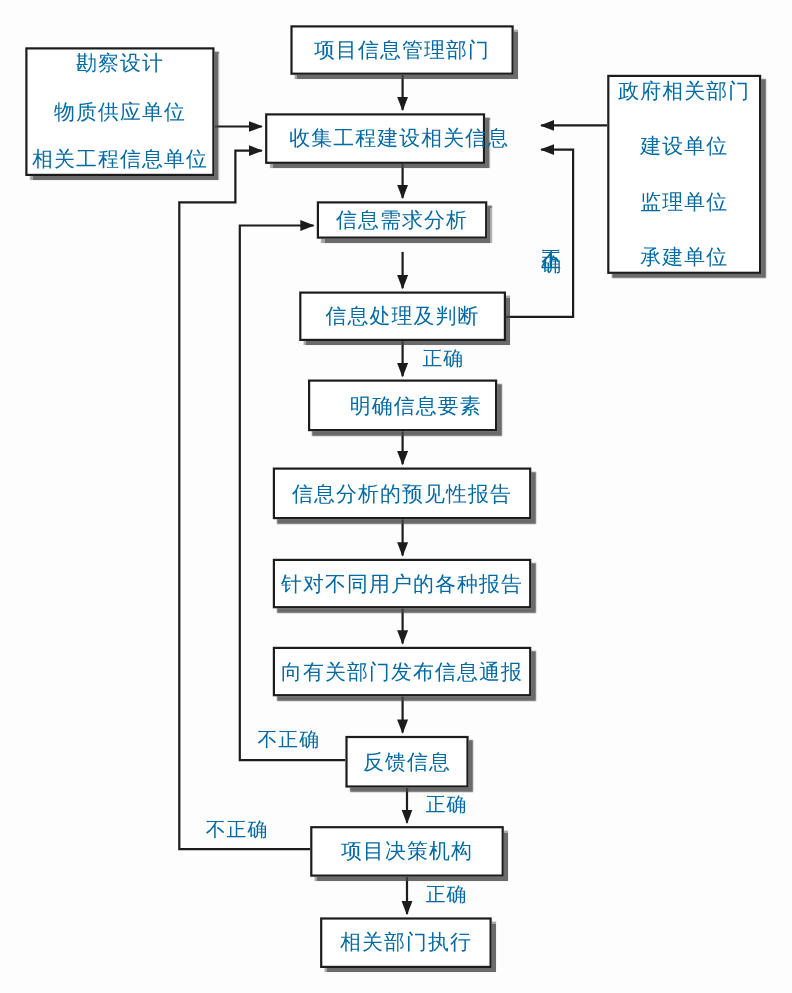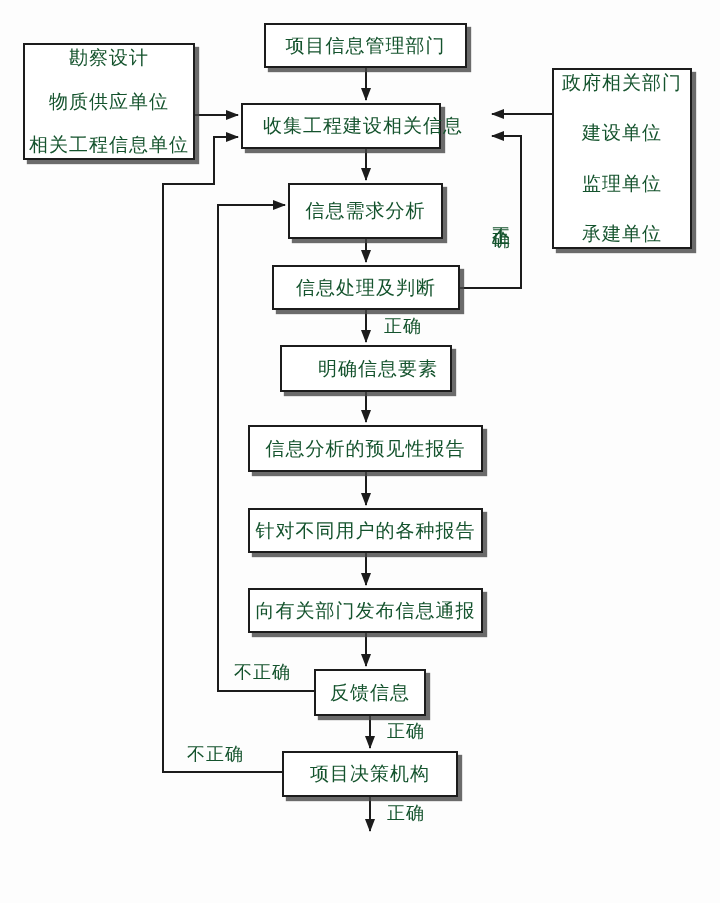--- a/index.html
+++ b/index.html
@@ -7,21 +7,21 @@
     padding: 0;
     background: #fdfdfd;
     font-family: "Liberation Serif", "DejaVu Serif", serif;
   }
   #canvas {
     position: relative;
     width: 720px;
     height: 903px;
     background: #fdfdfd;
     overflow: hidden;
-    color: #14532d;
+    color: #0369a1;
   }
   #wires {
     position: absolute;
     left: 0;
     top: 0;
     width: 720px;
     height: 903px;
   }
   .node {
     position: absolute;
@@ -98,21 +98,21 @@
     <div>政府相关部门</div>
     <div>建设单位</div>
     <div>监理单位</div>
     <div>承建单位</div>
   </div>
 
   <div class="node" style="left:241px; top:103px; width:200px; height:46px;padding-left:44px;">
     <span>收集工程建设相关信息</span>
   </div>
 
-  <div class="node" style="left:288px; top:183px; width:155px; height:56px;">
+  <div class="node" style="left:288px; top:183px; width:155px; height:34px;">
     <span>信息需求分析</span>
   </div>
 
   <div class="node" style="left:272px; top:265px; width:188px; height:45px;">
     <span>信息处理及判断</span>
   </div>
 
   <div class="node" style="left:280px; top:345px; width:172px; height:47px;padding-left:24px;">
     <span>明确信息要素</span>
   </div>
@@ -130,20 +130,23 @@
   </div>
 
   <div class="node" style="left:314px; top:669px; width:112px; height:47px;">
     <span>反馈信息</span>
   </div>
 
   <div class="node" style="left:282px; top:751px; width:176px; height:46px;">
     <span>项目决策机构</span>
   </div>
 
+  <div class="node" style="left:291px; top:834px; width:156px; height:46px;">
+    <span>相关部门执行</span>
+  </div>
 
   <span class="edge-label vertical" style="left:492px; top:213px;">不正确</span>
 
   <span class="edge-label" style="left:384px; top:317px;">正确</span>
 
   <span class="edge-label" style="left:234px; top:663px;">不正确</span>
 
   <span class="edge-label" style="left:387px; top:722px;">正确</span>
 
   <span class="edge-label" style="left:187px; top:745px;">不正确</span>

